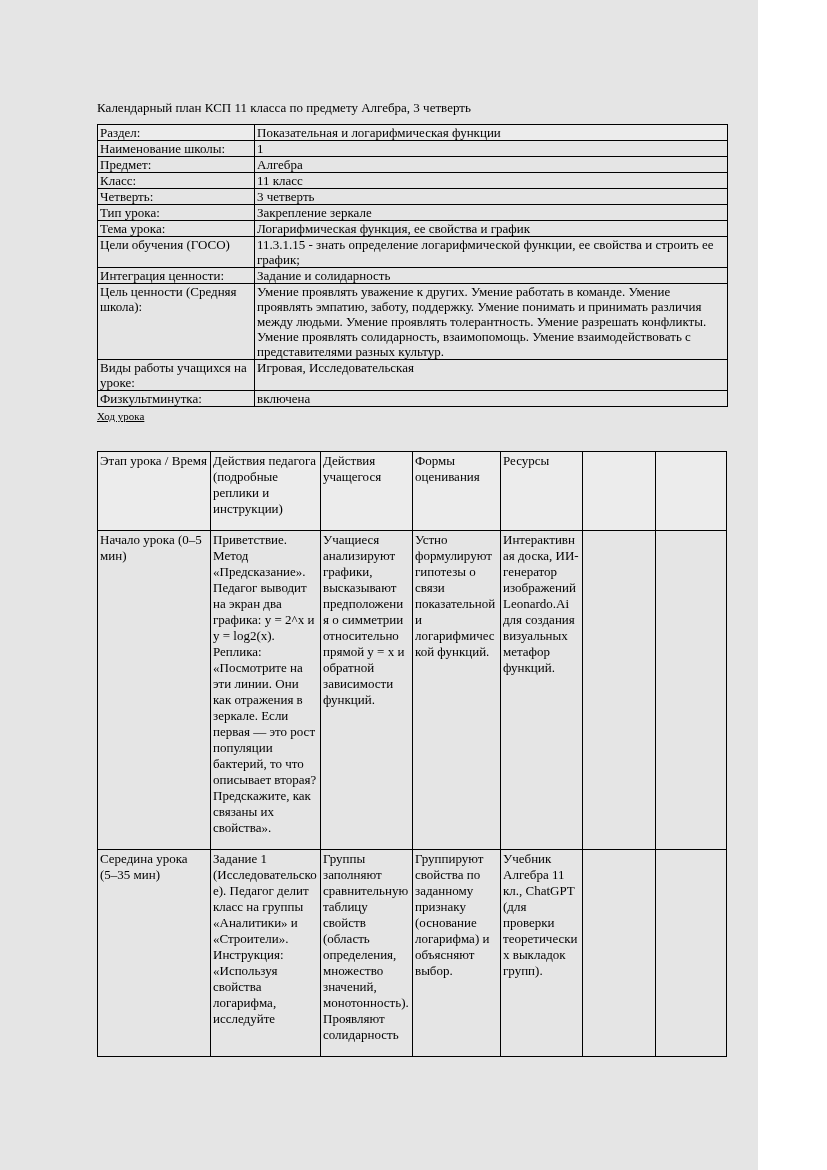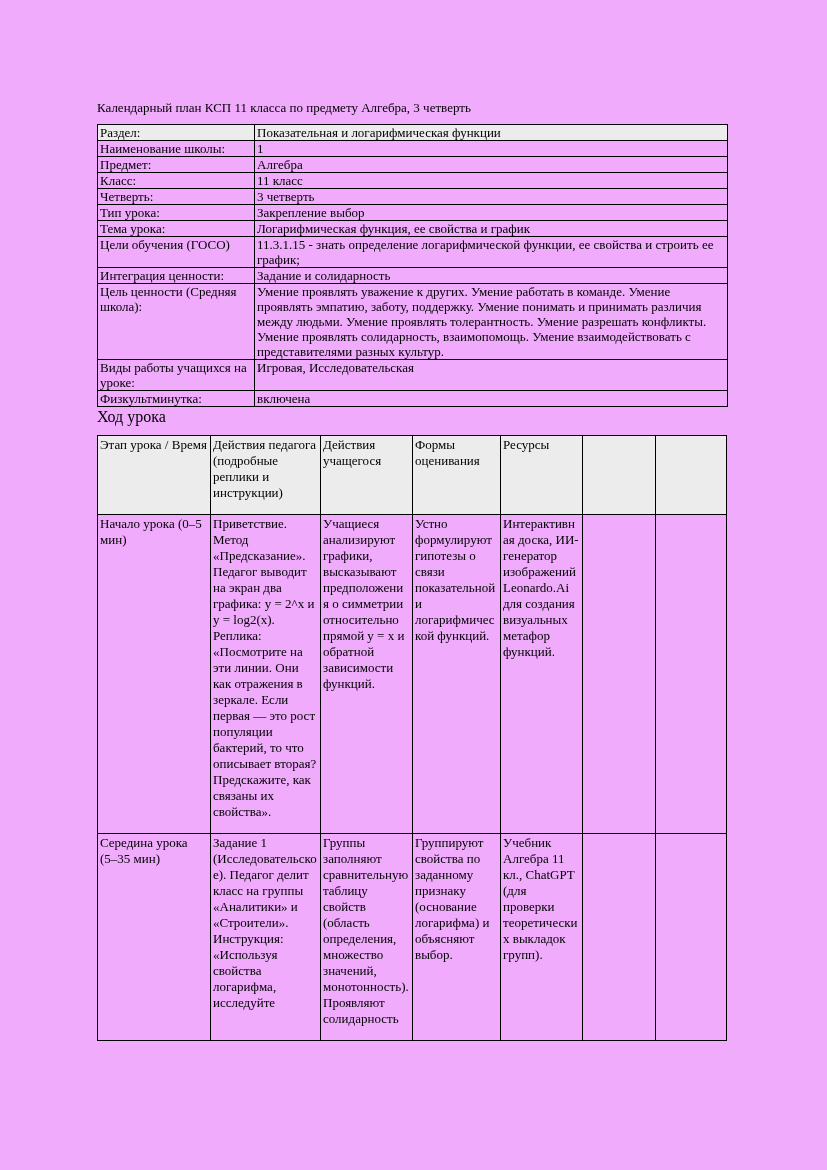--- a/index.html
+++ b/index.html
@@ -2,23 +2,23 @@
 <html><head>
 <meta charset="utf-8">
 <style>
   html, body {
     margin: 0;
     padding: 0;
     background: #ffffff;
   }
   .page {
     position: relative;
-    width: 827px;
+    width: 758px;
     height: 1170px;
-    background: #f0abfc;
+    background: #e5e5e5;
     overflow: hidden;
     font-family: "Liberation Serif", "DejaVu Serif", serif;
     color: #000000;
   }
   .content {
     position: absolute;
     left: 97px;
     top: 100px;
     width: 630px;
   }
@@ -39,23 +39,24 @@
     vertical-align: top;
     text-align: left;
     font-weight: normal;
     padding: 0 2px;
     overflow-wrap: break-word;
     word-wrap: break-word;
   }
   .info-table td { line-height: 15px; margin-top: 6px; }
   .info-table tr.shaded td { background: #ececec; }
   .section-label {
-    font-size: 16px;
+    font-size: 11px;
     line-height: 15px;
-    margin: 2px 0 11px 0;
+    margin: 2px 0 27px 0;
+    text-decoration: underline;
   }
   .flow-table th, .flow-table td {
     line-height: 16px;
     padding: 1px 3px 13px 2px;
   }
   .flow-table thead th { background: #ececec; }
 </style>
 </head>
 <body>
 
@@ -85,21 +86,21 @@
         <tr>
           <td>Класс:</td>
           <td>11 класс</td>
         </tr>
         <tr>
           <td>Четверть:</td>
           <td>3 четверть</td>
         </tr>
         <tr>
           <td>Тип урока:</td>
-          <td>Закрепление выбор</td>
+          <td>Закрепление зеркале</td>
         </tr>
         <tr>
           <td>Тема урока:</td>
           <td>Логарифмическая функция, ее свойства и график</td>
         </tr>
         <tr>
           <td>Цели обучения (ГОСО)</td>
           <td>11.3.1.15 - знать определение логарифмической функции, ее свойства и строить ее график;</td>
         </tr>
         <tr>

